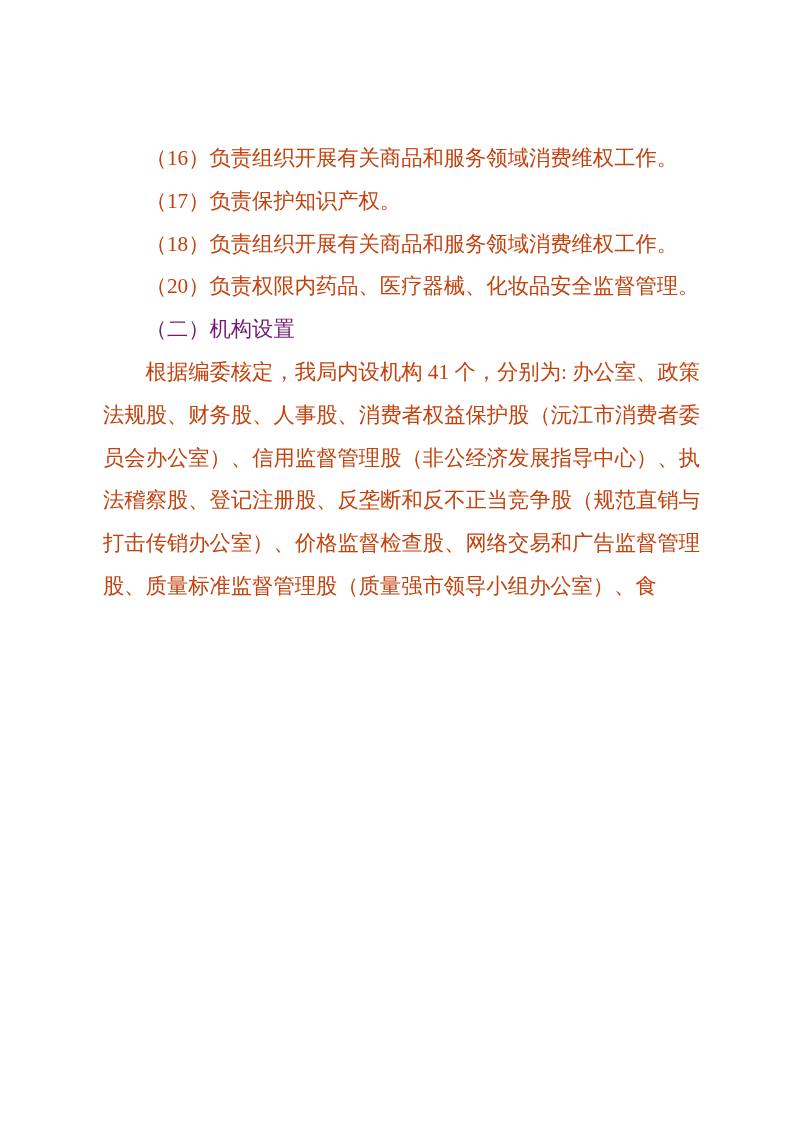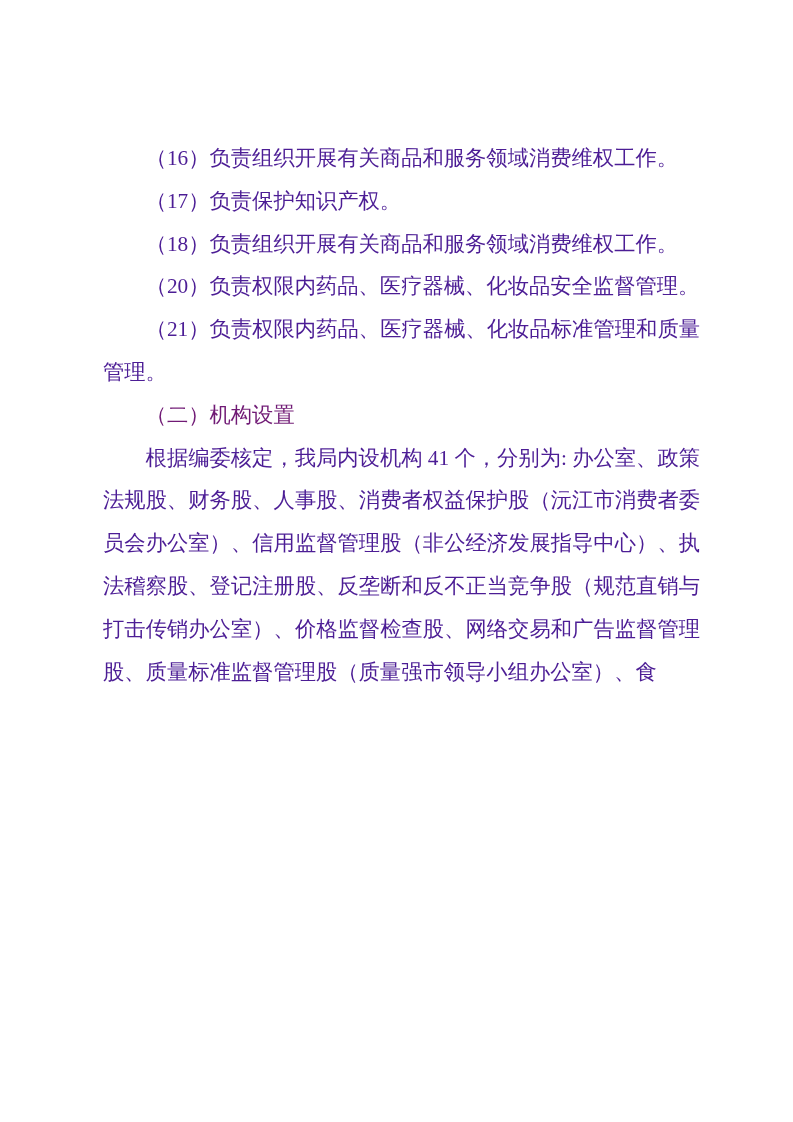--- a/index.html
+++ b/index.html
@@ -19,38 +19,37 @@
     position: absolute;
     left: 103px;
     top: 137px;
     width: 597px;
   }
   .para {
     margin: 0;
     padding: 0;
     font-size: 21.3px;
     line-height: 42.8px;
-    color: #4c1d95;
+    color: #c2410c;
     text-align: justify;
     text-justify: inter-character;
     text-indent: 2em;
     word-break: break-all;
     overflow-wrap: break-word;
   }
   .heading {
     font-weight: 400;
     color: #701a75;
   }
 </style>
 </head>
 <body>
 
 <div class="page">
   <div class="content">
     <p class="para">（16）负责组织开展有关商品和服务领域消费维权工作。</p>
     <p class="para">（17）负责保护知识产权。</p>
     <p class="para">（18）负责组织开展有关商品和服务领域消费维权工作。</p>
     <p class="para">（20）负责权限内药品、医疗器械、化妆品安全监督管理。</p>
-    <p class="para">（21）负责权限内药品、医疗器械、化妆品标准管理和质量管理。</p>
     <p class="para heading">（二）机构设置</p>
     <p class="para">根据编委核定，我局内设机构 41 个，分别为: 办公室、政策法规股、财务股、人事股、消费者权益保护股（沅江市消费者委员会办公室）、信用监督管理股（非公经济发展指导中心）、执法稽察股、登记注册股、反垄断和反不正当竞争股（规范直销与打击传销办公室）、价格监督检查股、网络交易和广告监督管理股、质量标准监督管理股（质量强市领导小组办公室）、食</p>
   </div>
 </div>
 
 </body></html>

